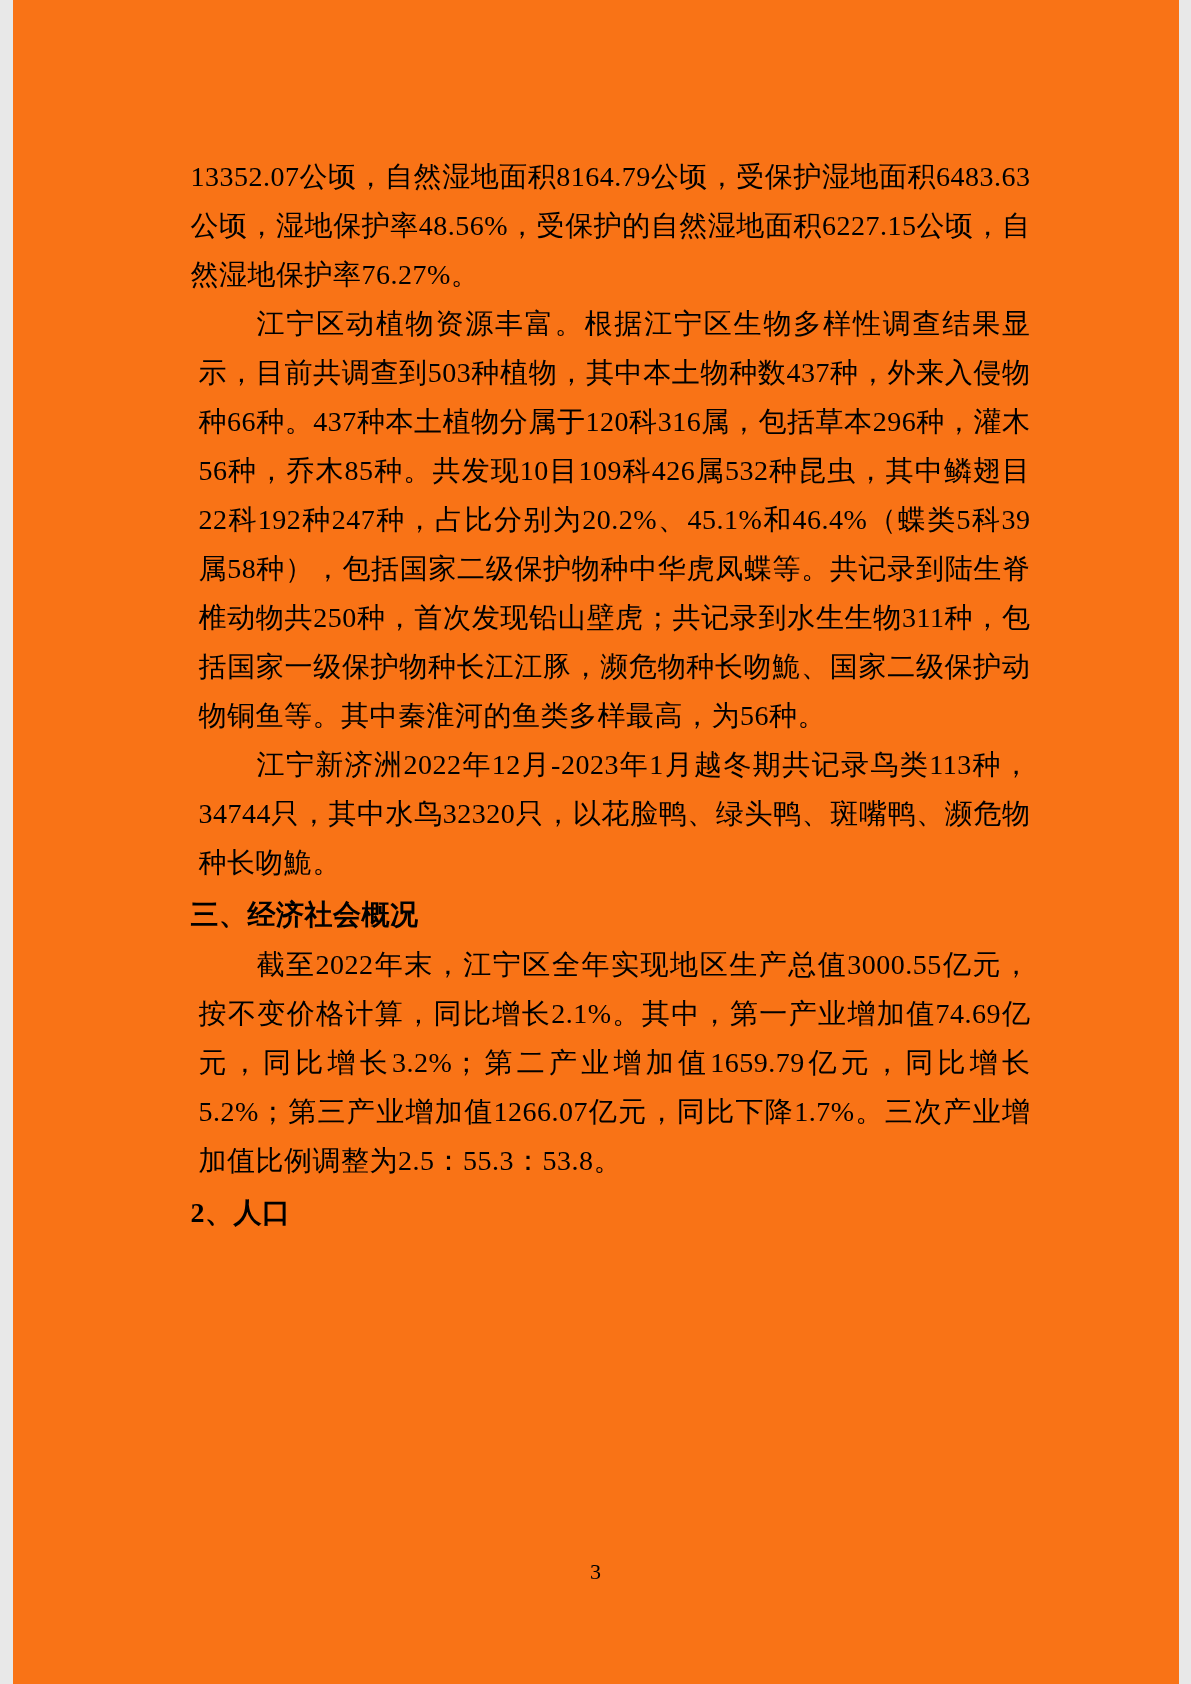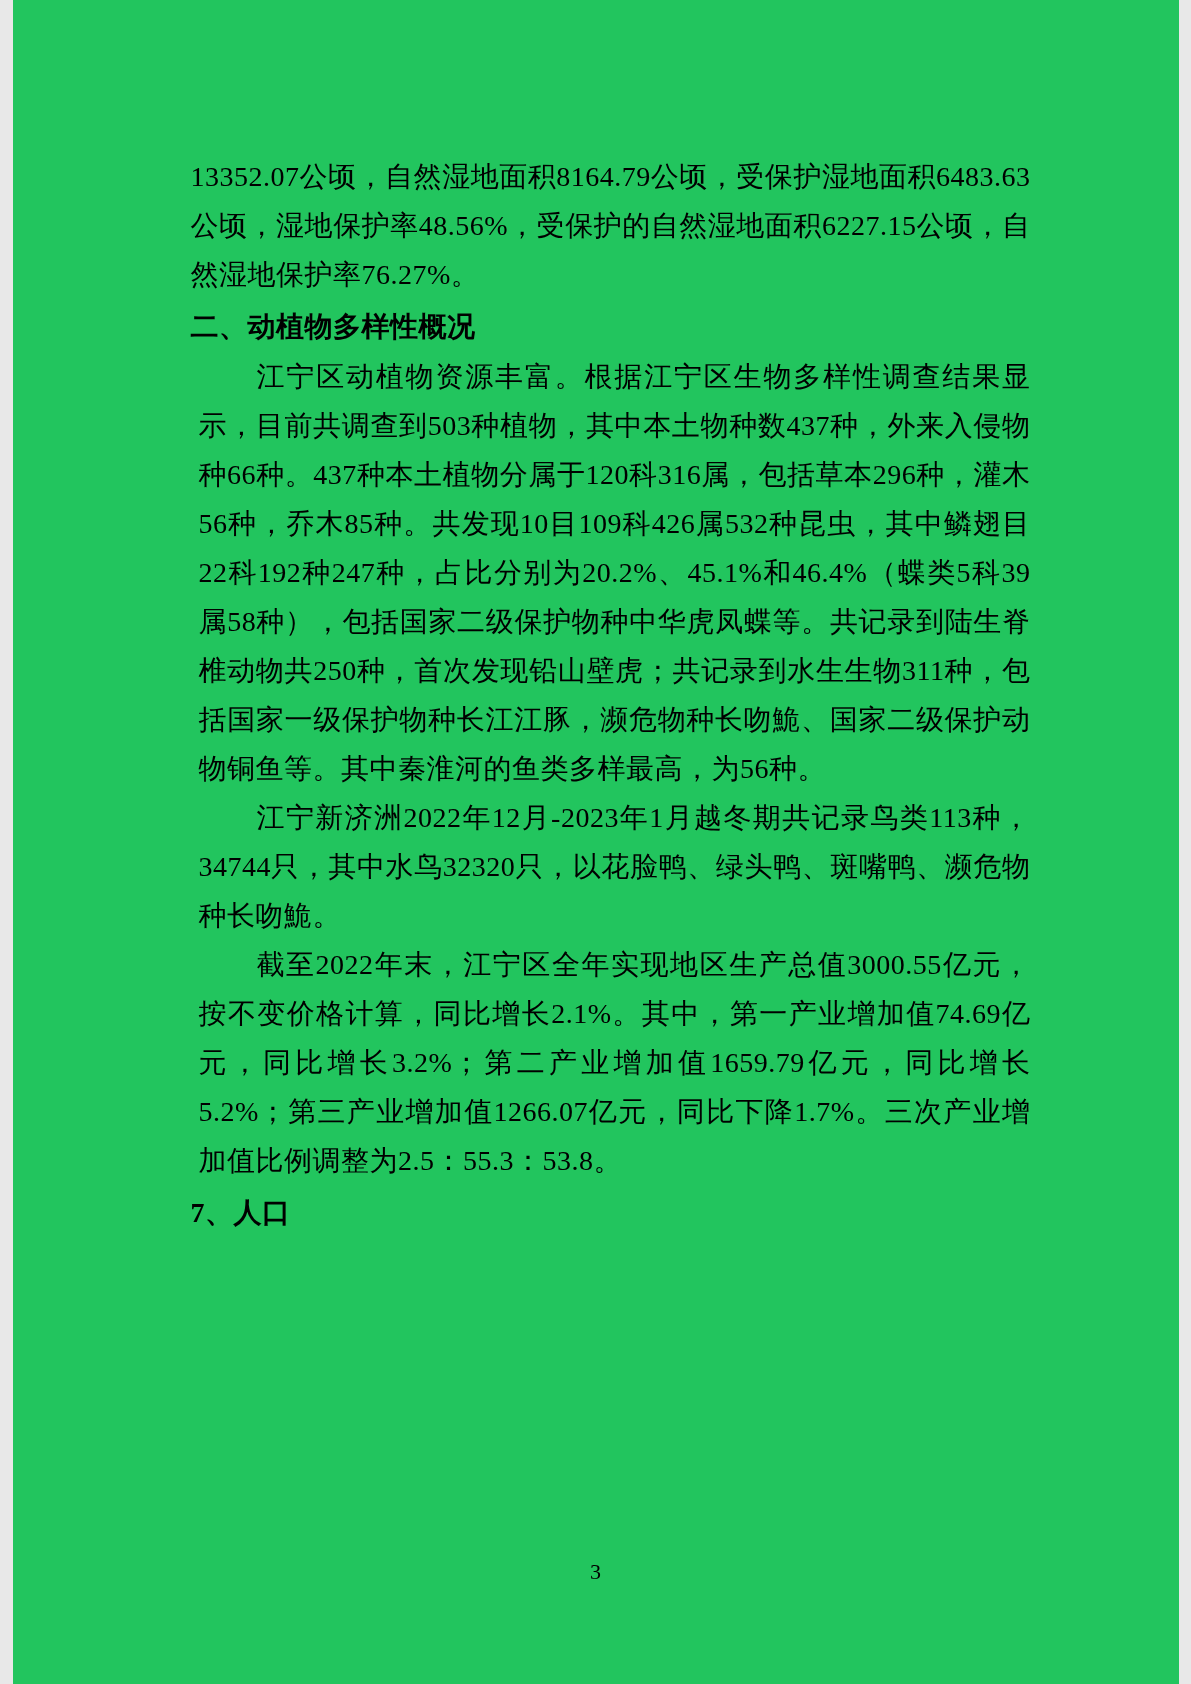--- a/index.html
+++ b/index.html
@@ -5,21 +5,21 @@
   html, body {
     margin: 0;
     padding: 0;
     background: #e8e8e8;
   }
   .page {
     position: relative;
     width: 1166px;
     height: 1684px;
     margin: 0 auto;
-    background: #22c55e;
+    background: #f97316;
     font-family: "Liberation Serif", "DejaVu Serif", serif;
     color: #000000;
     overflow: hidden;
   }
   .content {
     position: absolute;
     top: 152px;
     left: 178px;
     width: 840px;
   }
@@ -53,20 +53,20 @@
     font-size: 22px;
     line-height: 28px;
   }
 </style>
 </head>
 <body>
 
 <div class="page">
   <div class="content">
       <p class="continuation">13352.07公顷，自然湿地面积8164.79公顷，受保护湿地面积6483.63公顷，湿地保护率48.56%，受保护的自然湿地面积6227.15公顷，自然湿地保护率76.27%。</p>
-      <p class="heading">二、动植物多样性概况</p>
       <p class="body">江宁区动植物资源丰富。根据江宁区生物多样性调查结果显示，目前共调查到503种植物，其中本土物种数437种，外来入侵物种66种。437种本土植物分属于120科316属，包括草本296种，灌木56种，乔木85种。共发现10目109科426属532种昆虫，其中鳞翅目22科192种247种，占比分别为20.2%、45.1%和46.4%（蝶类5科39属58种），包括国家二级保护物种中华虎凤蝶等。共记录到陆生脊椎动物共250种，首次发现铅山壁虎；共记录到水生生物311种，包括国家一级保护物种长江江豚，濒危物种长吻鮠、国家二级保护动物铜鱼等。其中秦淮河的鱼类多样最高，为56种。</p>
       <p class="body">江宁新济洲2022年12月-2023年1月越冬期共记录鸟类113种，34744只，其中水鸟32320只，以花脸鸭、绿头鸭、斑嘴鸭、濒危物种长吻鮠。</p>
+      <p class="heading">三、经济社会概况</p>
       <p class="body">截至2022年末，江宁区全年实现地区生产总值3000.55亿元，按不变价格计算，同比增长2.1%。其中，第一产业增加值74.69亿元，同比增长3.2%；第二产业增加值1659.79亿元，同比增长5.2%；第三产业增加值1266.07亿元，同比下降1.7%。三次产业增加值比例调整为2.5：55.3：53.8。</p>
-      <p class="heading">7、人口</p>
+      <p class="heading">2、人口</p>
     </div>
   <div class="page-number">3</div>
 </div>
 
 </body></html>

